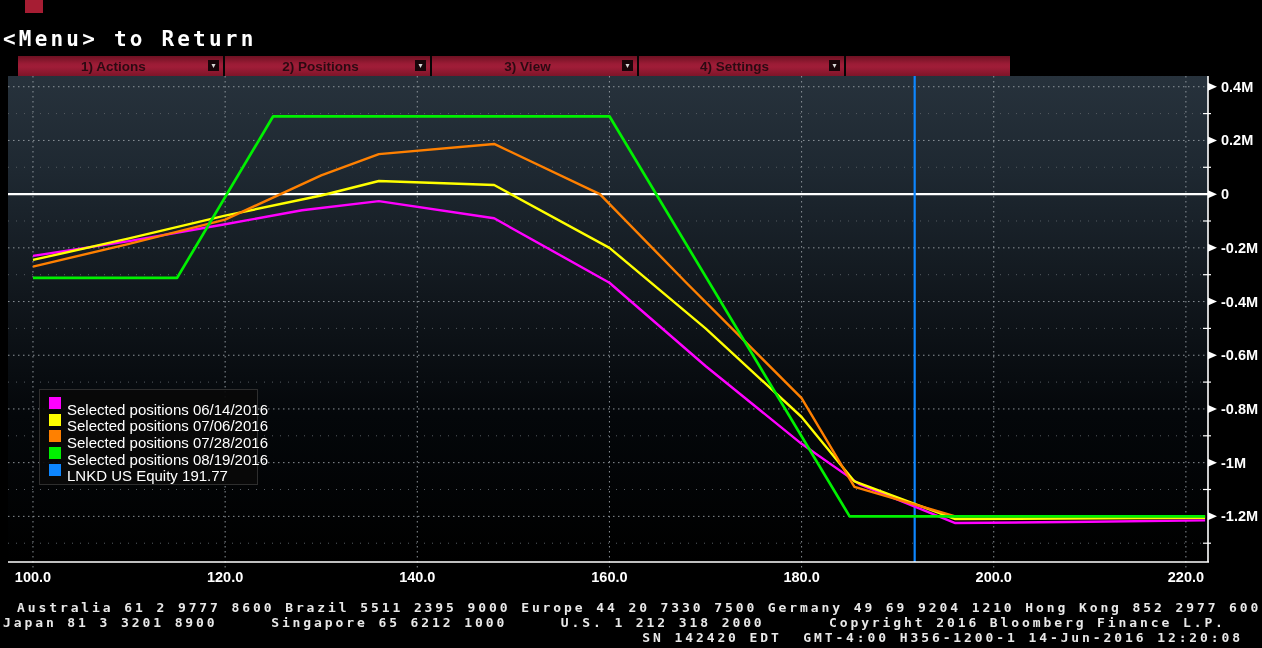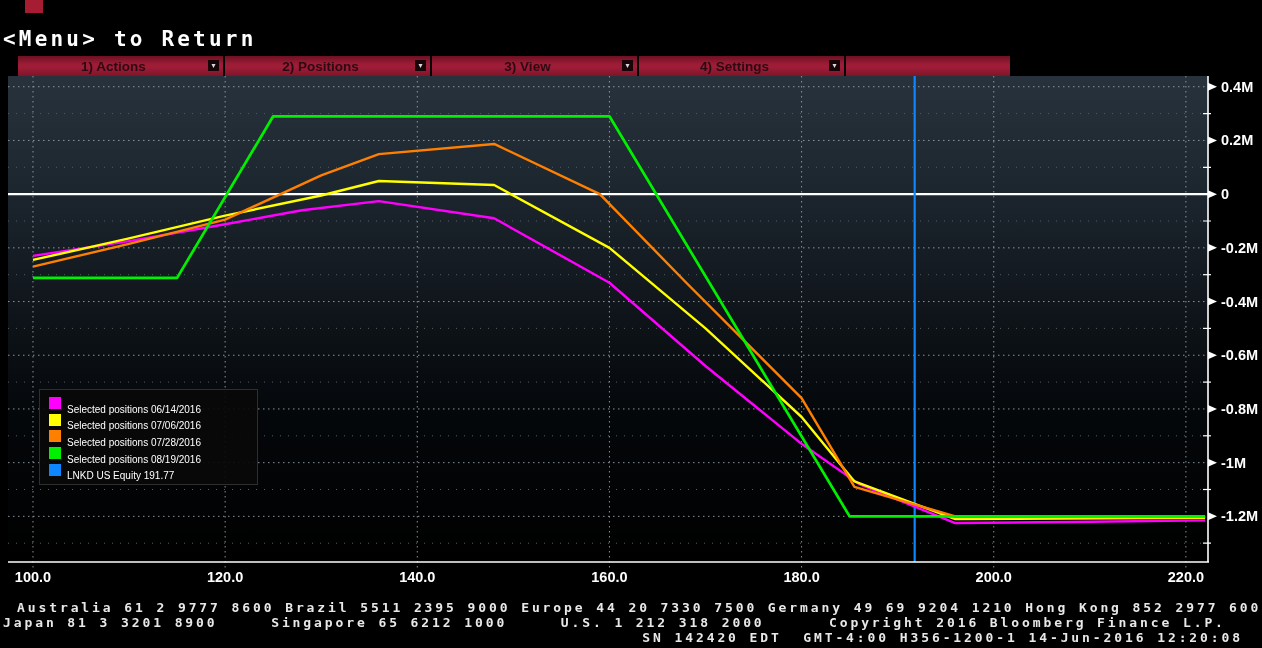--- a/index.html
+++ b/index.html
@@ -1,17 +1,17 @@
 <!DOCTYPE html>
 <html><head>
 <meta charset="utf-8">
 <style>
   html,body{margin:0;padding:0;background:#000;}
   #screen{position:relative;width:1262px;height:648px;background:#000;overflow:hidden;
-          font-family:"Liberation Sans",sans-serif;border-radius:21px;}
+          font-family:"Liberation Sans",sans-serif;}
   
   #corner-chip{position:absolute;left:25px;top:0;width:18px;height:13px;background:#a61d33;}
   #menu-hint{position:absolute;left:3px;top:27px;color:#ffffff;
              font-family:"DejaVu Sans Mono",monospace;font-weight:bold;
              font-size:21px;letter-spacing:3.2px;white-space:pre;}
   
   #menubar{position:absolute;left:18px;top:56px;width:992px;height:20px;display:flex;
            background:linear-gradient(180deg,#6e1122 0%,#9c1c36 40%,#a01d38 55%,#7e1529 100%);}
   .menu-sec{position:relative;width:205px;height:100%;display:flex;align-items:center;
             justify-content:center;border-right:2px solid #050505;cursor:default;}
@@ -19,21 +19,21 @@
   .dd-box{position:absolute;right:4px;top:4px;width:11px;height:11px;background:#170509;
           display:flex;align-items:center;justify-content:center;}
   .dd-box span{color:#d8d8d8;font-size:8px;line-height:8px;}
   #menubar-title{flex:1;display:flex;align-items:center;justify-content:flex-end;
                  padding-right:10px;color:#ffffff;font-size:13.5px;}
   
   #legend{position:absolute;left:39px;top:389px;width:219px;background:rgba(9,9,9,0.93);
           border:1px solid #2e2e2e;padding:5px 6px 6px 9px;box-sizing:border-box;}
   .lg-row{display:flex;align-items:center;height:16.6px;}
   .lg-sw{width:12px;height:12px;margin-right:6px;flex:0 0 auto;}
-  .lg-tx{color:#ffffff;font-size:10px;white-space:nowrap;margin-top:12px;}
+  .lg-tx{color:#ffffff;font-size:15px;white-space:nowrap;margin-top:12px;}
   
   .foot{position:absolute;color:#e8e8e8;font-family:"DejaVu Sans Mono",monospace;
         font-weight:bold;font-size:13px;letter-spacing:2.9px;white-space:pre;line-height:13px;}
   #foot1{left:17px;top:601px;}
   #foot2{left:3px;top:616px;}
   #foot3{right:19px;top:631px;}
   svg text{font-family:"Liberation Sans",sans-serif;}
 </style>
 </head>
 <body>

